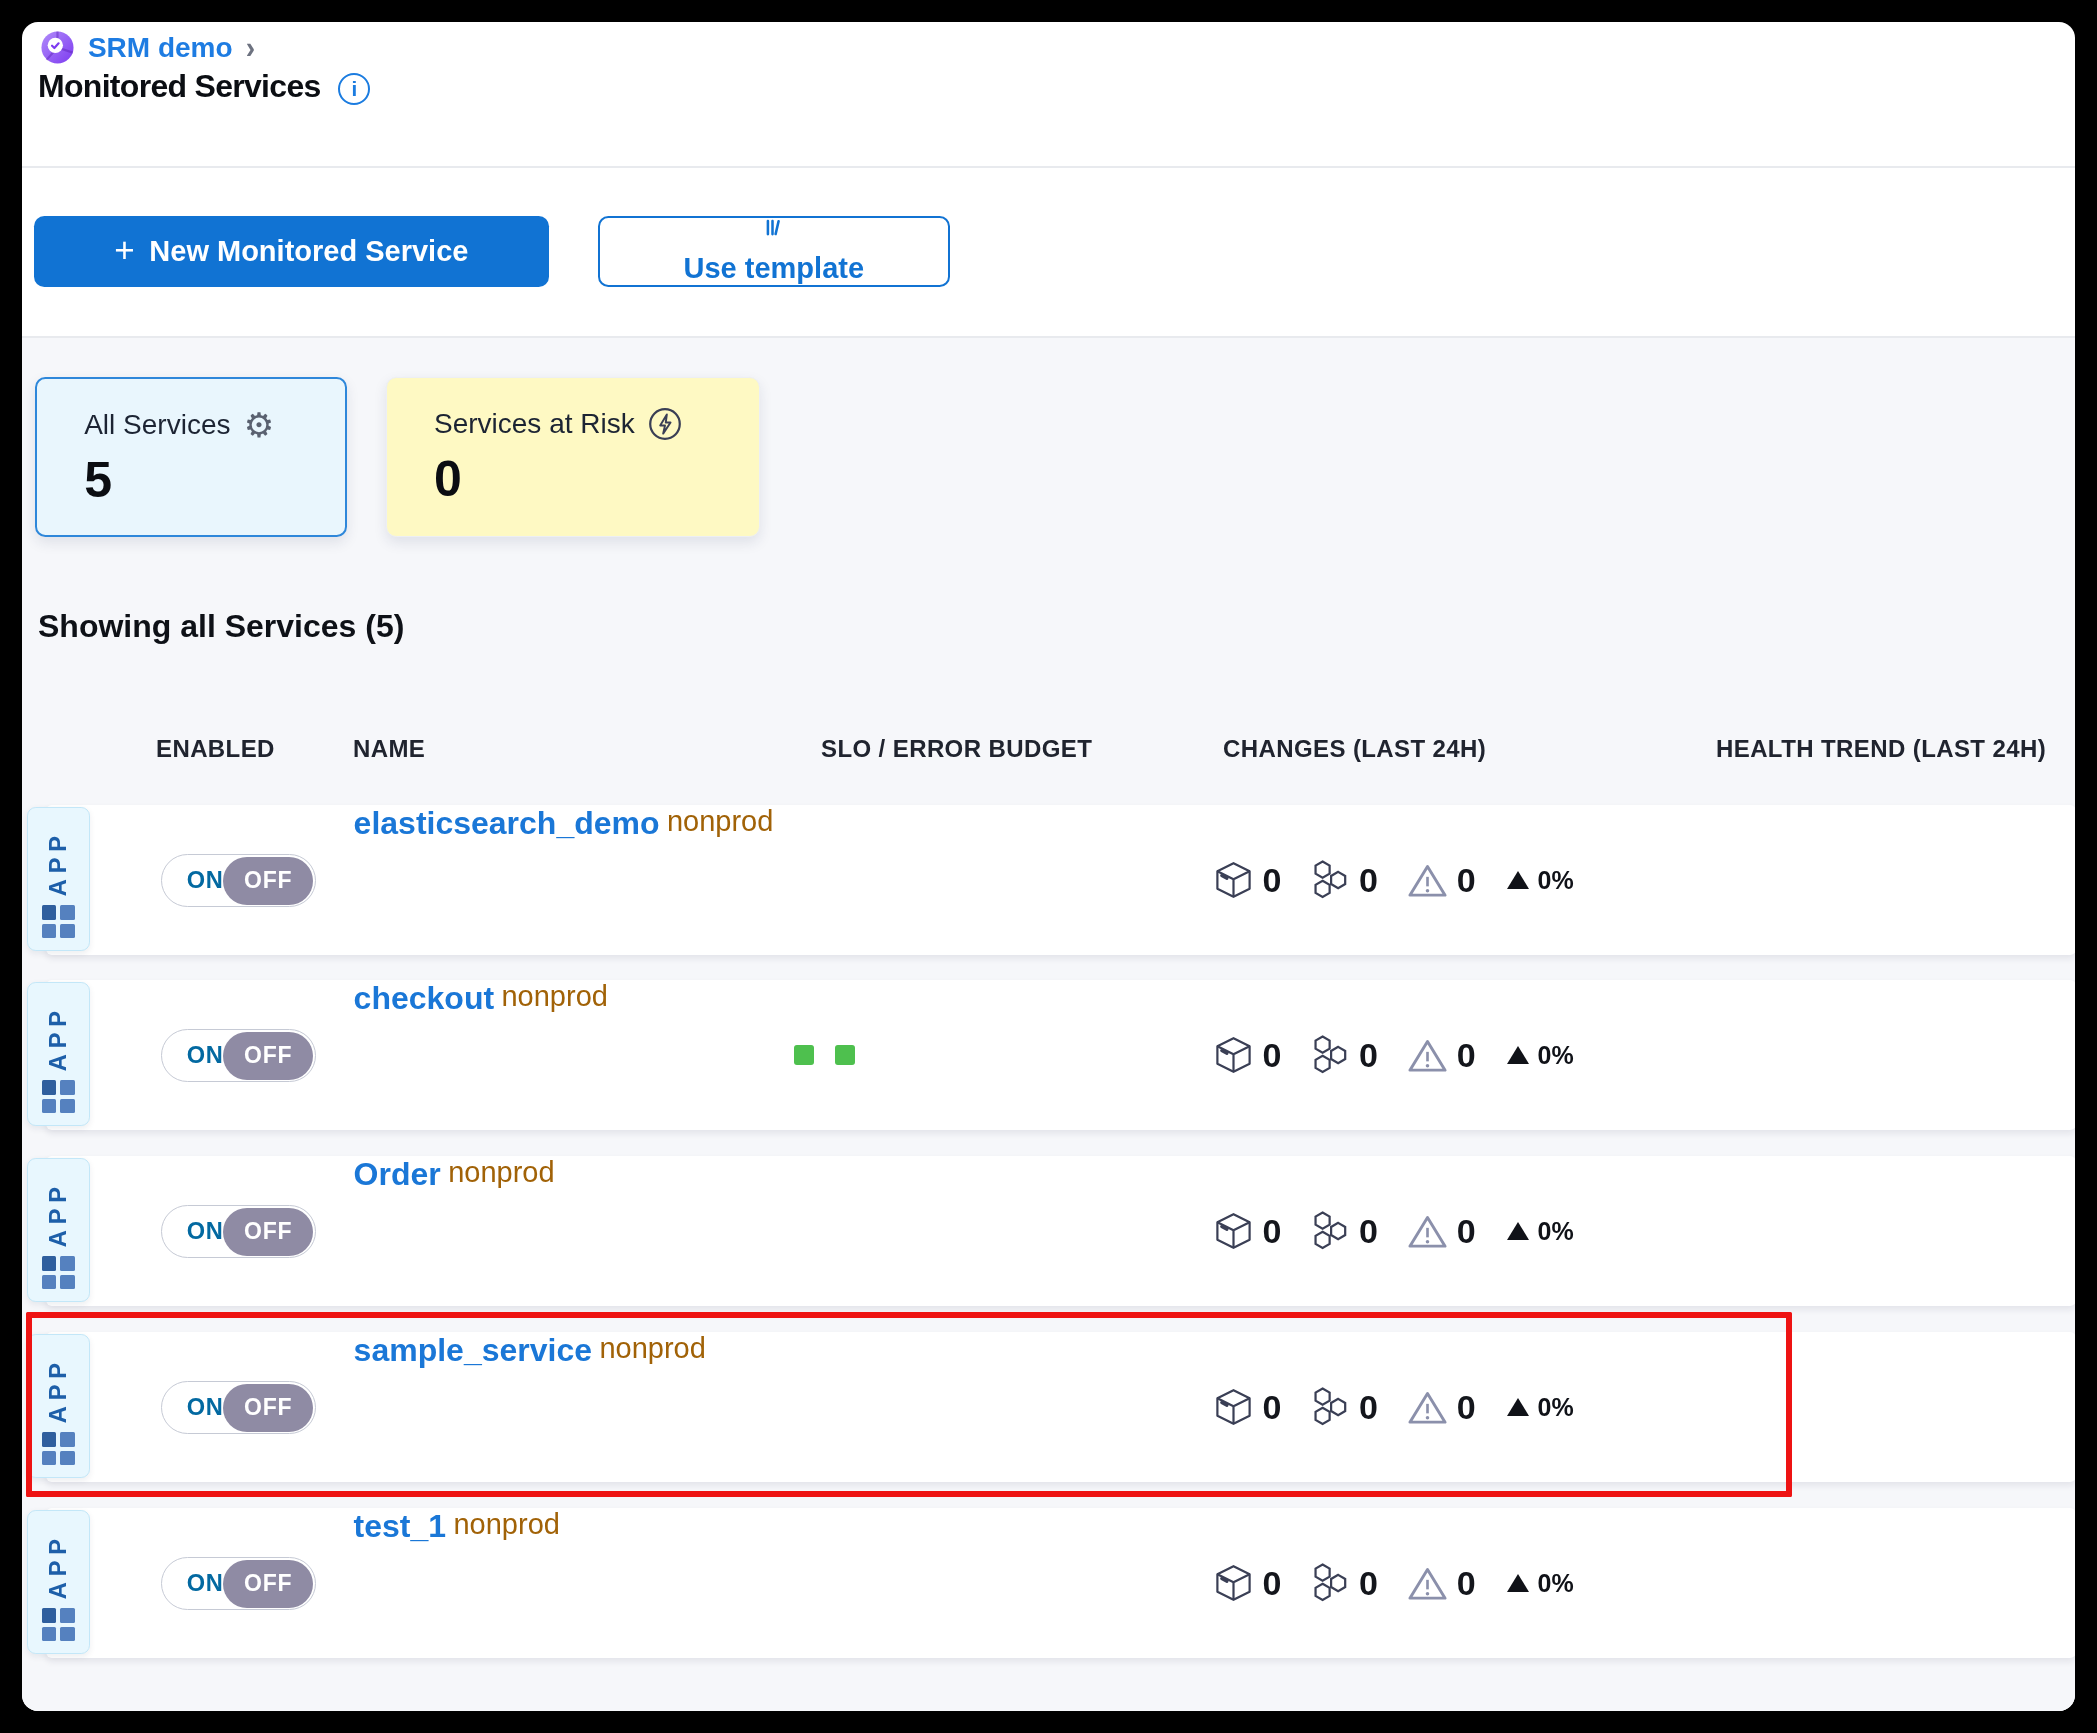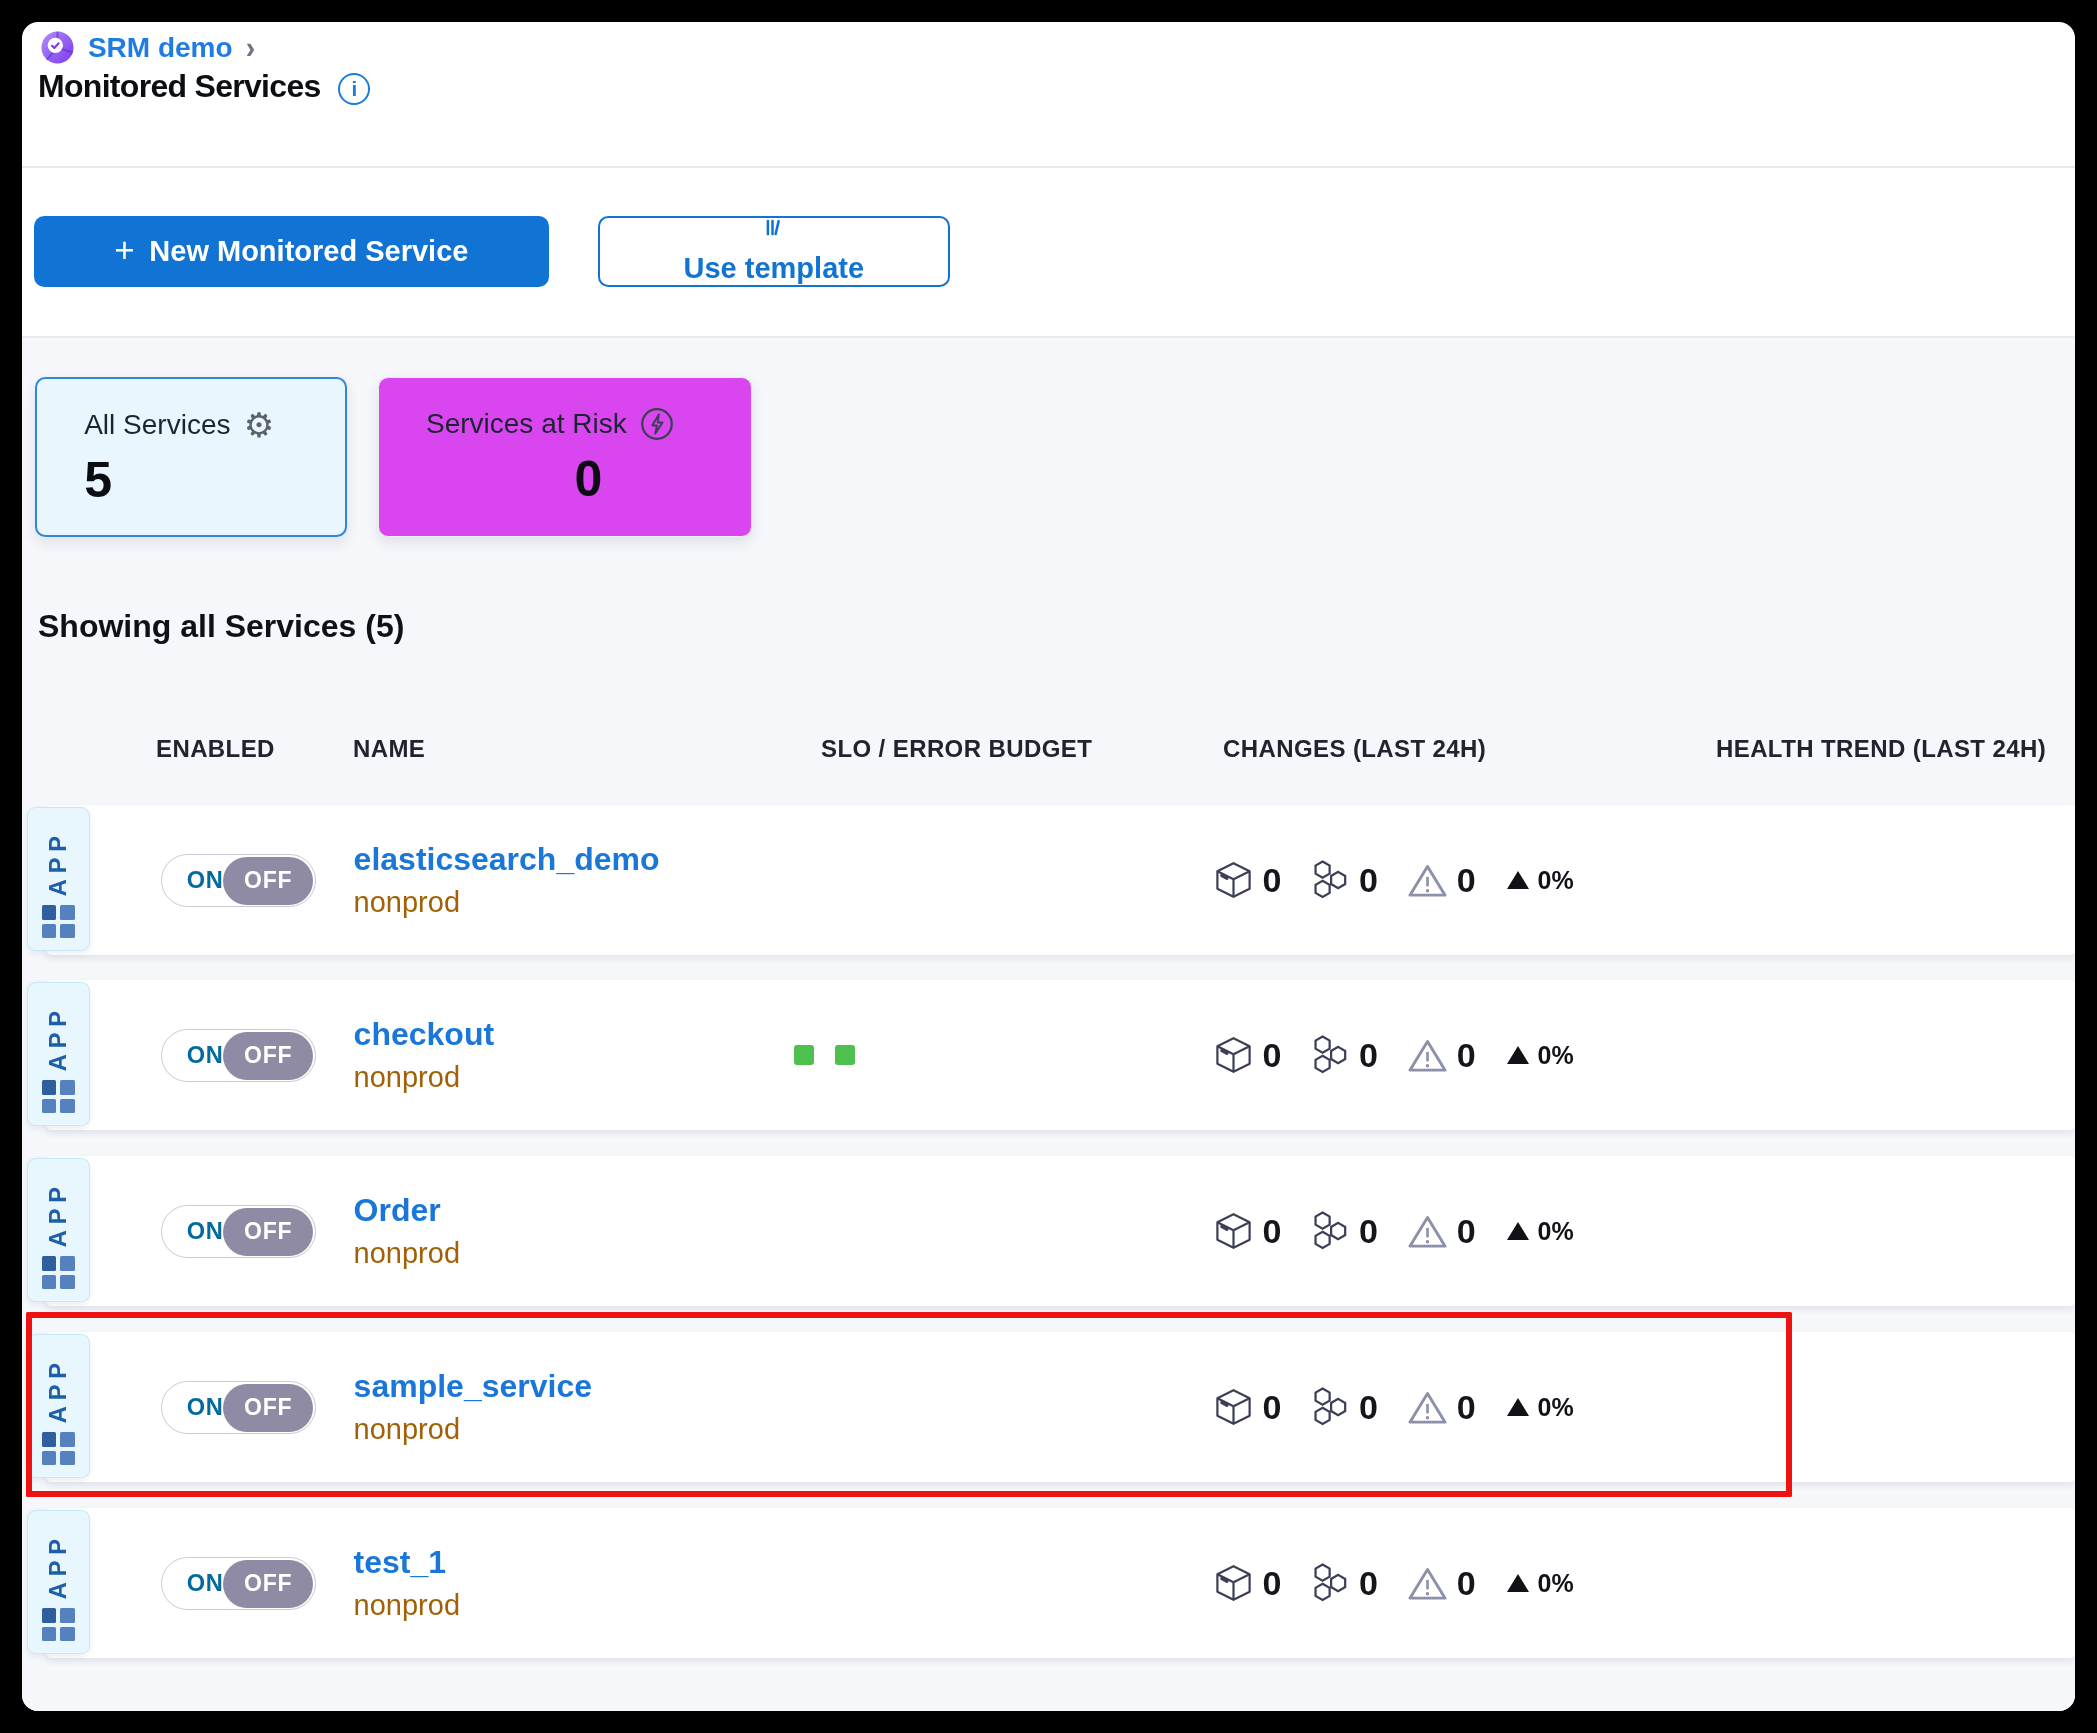--- a/index.html
+++ b/index.html
@@ -32,21 +32,21 @@
   .btn-primary { width:515px; background:#1173d3; color:#fff; }
   .btn-primary .plus { font-size:35px; font-weight:normal; margin-top:-2.9px; }
   .btn-secondary { width:352px; background:#fff; border:2.2px solid #1173d3; color:#1173d3;flex-direction:column; }
 
   
   .content { position:absolute; left:0; right:0; top:316px; bottom:0; background:#f6f7fa; }
 
   .card { position:absolute; top:39px; height:160px; border-radius:10.3px;
           padding:29px 0 0 47px; box-shadow:0 5.9px 13.2px rgba(25,39,80,.10); cursor:pointer; }
   .card-all { left:13.2px; width:312px; background:#e9f6fd; border:2.2px solid #2e87da; }
-  .card-risk { left:356px; width:374px; background:#d946ef; border:0.7px solid #edeff3;text-align:center; }
+  .card-risk { left:364px; width:374px; background:#fef9c3; border:0.7px solid #edeff3; }
   .card-label-row { display:flex; align-items:center; gap:13.2px; }
   .card-label { font-size:28px; font-weight:normal; color:#1c2433; }
   .gear-glyph { font-size:34px; color:#5a6170; line-height:1; }
   .card-value { font-size:50px; font-weight:bold; color:#0b0d12; margin-top:8.8px; }
 
   .showing { position:absolute; left:16px; top:270px; font-size:32px; font-weight:bold; color:#0e1117; }
 
   .colhead { position:absolute; top:397px; font-size:24px; font-weight:bold;
              color:#20242f; letter-spacing:0.4px; white-space:nowrap; }
   .ch-enabled { left:134px; } .ch-name { left:331px; } .ch-slo { left:779px;margin-left:20px; }
@@ -71,21 +71,21 @@
   .toggle { position:absolute; left:115px; top:49px; width:155px; height:53px;
             background:#fff; border:1.5px solid #c6cad5; border-radius:29px; cursor:pointer; }
   .toggle .on { position:absolute; left:8px; top:0; bottom:0; width:71px;
             display:flex; align-items:center; justify-content:center;
             font-size:23.6px; font-weight:bold; color:#0369a1; letter-spacing:0.7px; }
   .toggle .thumb { position:absolute; right:1.5px; top:1.5px; bottom:1.5px; width:90px;
             background:#8f8ba4; border-radius:26.5px; display:flex; align-items:center;
             justify-content:center; font-size:23px; font-weight:bold; color:#fff; letter-spacing:0.7px; }
 
   .name-block { position:absolute; left:308px; top:0; height:100%;
-            display:flex; flex-direction:column; justify-content:center; gap:7.4px; }
+            display:flex; flex-direction:row; justify-content:center; gap:7.4px; }
   .svc-name { font-size:32px; font-weight:bold; color:#1a77d7; cursor:pointer; }
   .svc-env  { font-size:29px; color:#a16207; }
 
   .slo-cell { position:absolute; left:748px; top:0; height:100%;
             display:flex; align-items:center; gap:21.3px; }
   .slo-square { width:20px; height:20px; background:#4ec04e; border-radius:2.9px; }
 
   .changes { position:absolute; left:1167px; top:0; height:100%;
             display:flex; align-items:center; }
   .chg-num { font-size:34px; font-weight:bold; color:#14161c; margin-left:8.8px; }

